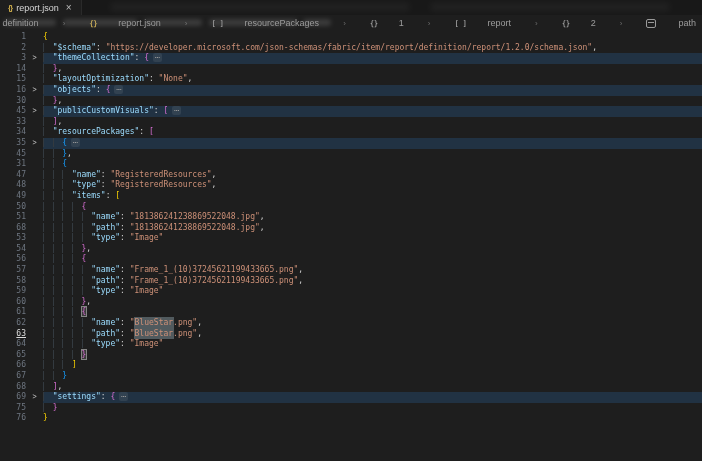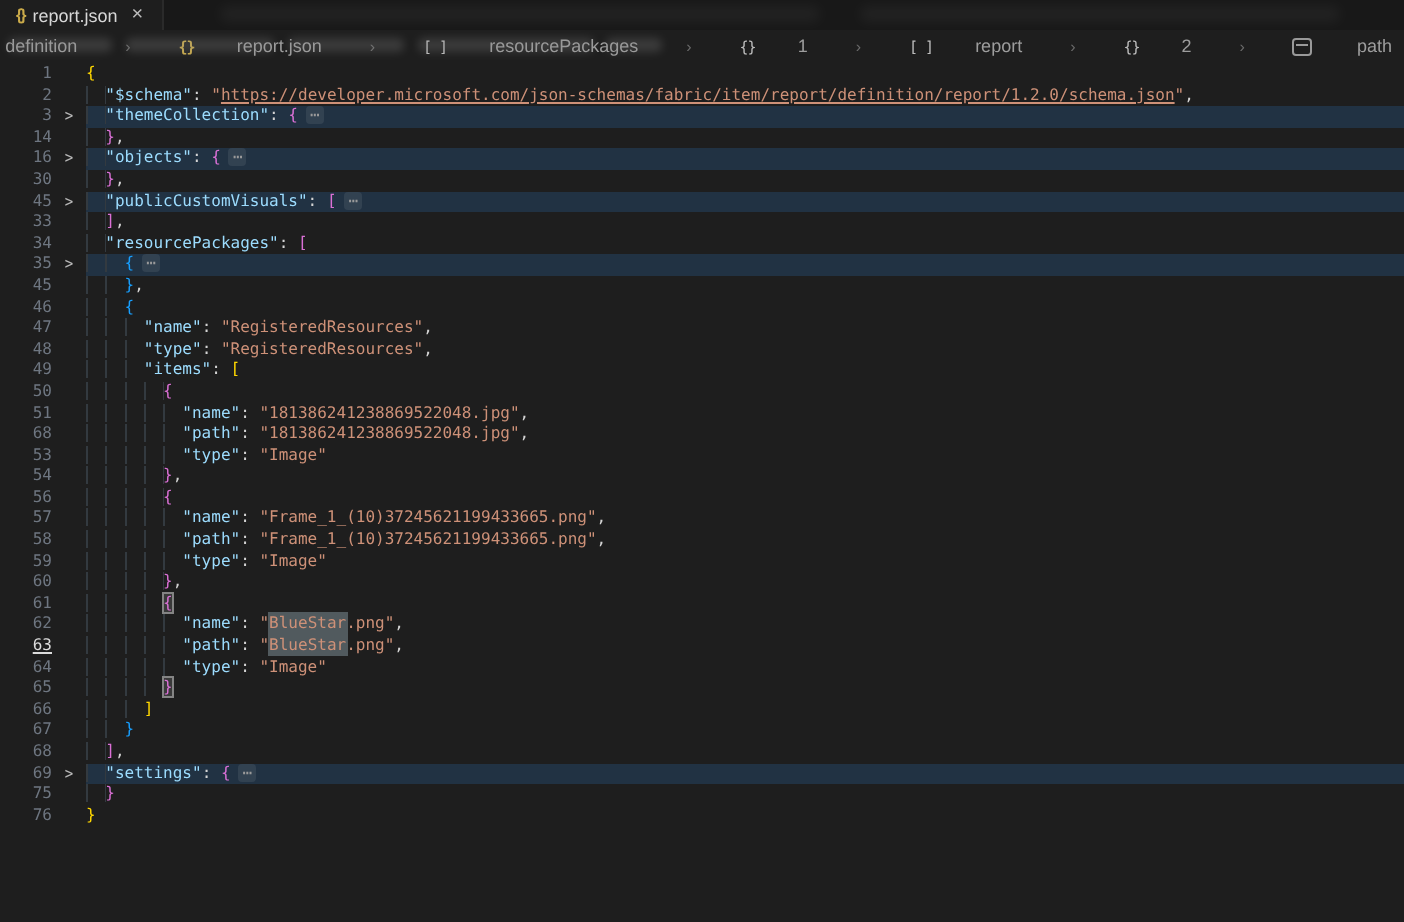--- a/index.html
+++ b/index.html
@@ -32,21 +32,21 @@
   .ln{width:26px;text-align:right;color:#6e7681;flex:none;}
   .fd{width:17px;text-align:center;color:#b8b8b8;flex:none;font-size:7px;transform:scaleY(1.2);}
   .cd{flex:1;}
   .folded .cd{background:rgba(38,79,120,.42);}
   .active .ln{color:#dcdcdc;text-decoration:underline;}
   .ind{background-image:repeating-linear-gradient(to right,#333a40 0,#333a40 1px,
         transparent 1px,transparent 9.632px);}
   .tk-key{color:#9cdcfe;}
   .tk-str{color:#ce9178;}
   .tk-strhl{color:#ce9178;background:#515a5e;box-shadow:0 0 0 1px #515a5e;}
-  .tk-link{color:#ce9178;text-decoration:underline;}
+  .tk-link{color:#ce9178;}
   .tk-punc{color:#d4d4d4;}
   .tk-b1{color:#ffd700;}
   .tk-b2{color:#da70d6;}
   .tk-b3{color:#179fff;}
   .tk-b2m{color:#da70d6;outline:1px solid #848484;background:rgba(130,130,130,.28);}
   .tk-fold{color:#9a9a9a;background:rgba(255,255,255,.08);border-radius:2px;
            padding:0 2px;margin-left:4px;}
 </style>
 </head>
 <body>
@@ -110,28 +110,29 @@
           <span>path</span>
         </span>
       </div>
   </div>
 
   <div class="editor">
       <div class="row"><span class="ln">1</span><span class="fd"></span><span class="cd"><span class="ind"></span><span class="tk-b1">{</span></span></div>
       <div class="row"><span class="ln">2</span><span class="fd"></span><span class="cd"><span class="ind">  </span><span class="tk-key">"$schema"</span><span class="tk-punc">: </span><span class="tk-str">"</span><span class="tk-link">https://developer.microsoft.com/json-schemas/fabric/item/report/definition/report/1.2.0/schema.json</span><span class="tk-str">"</span><span class="tk-punc">,</span></span></div>
       <div class="row folded"><span class="ln">3</span><span class="fd">&gt;</span><span class="cd"><span class="ind">  </span><span class="tk-key">"themeCollection"</span><span class="tk-punc">: </span><span class="tk-b2">{</span><span class="tk-fold">⋯</span></span></div>
       <div class="row"><span class="ln">14</span><span class="fd"></span><span class="cd"><span class="ind">  </span><span class="tk-b2">}</span><span class="tk-punc">,</span></span></div>
+      <div class="row"><span class="ln">15</span><span class="fd"></span><span class="cd"><span class="ind">  </span><span class="tk-key">"layoutOptimization"</span><span class="tk-punc">: </span><span class="tk-str">"None"</span><span class="tk-punc">,</span></span></div>
       <div class="row folded"><span class="ln">16</span><span class="fd">&gt;</span><span class="cd"><span class="ind">  </span><span class="tk-key">"objects"</span><span class="tk-punc">: </span><span class="tk-b2">{</span><span class="tk-fold">⋯</span></span></div>
       <div class="row"><span class="ln">30</span><span class="fd"></span><span class="cd"><span class="ind">  </span><span class="tk-b2">}</span><span class="tk-punc">,</span></span></div>
       <div class="row folded"><span class="ln">45</span><span class="fd">&gt;</span><span class="cd"><span class="ind">  </span><span class="tk-key">"publicCustomVisuals"</span><span class="tk-punc">: </span><span class="tk-b2">[</span><span class="tk-fold">⋯</span></span></div>
       <div class="row"><span class="ln">33</span><span class="fd"></span><span class="cd"><span class="ind">  </span><span class="tk-b2">]</span><span class="tk-punc">,</span></span></div>
       <div class="row"><span class="ln">34</span><span class="fd"></span><span class="cd"><span class="ind">  </span><span class="tk-key">"resourcePackages"</span><span class="tk-punc">: </span><span class="tk-b2">[</span></span></div>
       <div class="row folded"><span class="ln">35</span><span class="fd">&gt;</span><span class="cd"><span class="ind">    </span><span class="tk-b3">{</span><span class="tk-fold">⋯</span></span></div>
       <div class="row"><span class="ln">45</span><span class="fd"></span><span class="cd"><span class="ind">    </span><span class="tk-b3">}</span><span class="tk-punc">,</span></span></div>
-      <div class="row"><span class="ln">46</span><span class="fd"></span><span class="cd"><span class="ind">    </span><span class="tk-b3">{</span></span></div>
+      <div class="row"><span class="ln">31</span><span class="fd"></span><span class="cd"><span class="ind">    </span><span class="tk-b3">{</span></span></div>
       <div class="row"><span class="ln">47</span><span class="fd"></span><span class="cd"><span class="ind">      </span><span class="tk-key">"name"</span><span class="tk-punc">: </span><span class="tk-str">"RegisteredResources"</span><span class="tk-punc">,</span></span></div>
       <div class="row"><span class="ln">48</span><span class="fd"></span><span class="cd"><span class="ind">      </span><span class="tk-key">"type"</span><span class="tk-punc">: </span><span class="tk-str">"RegisteredResources"</span><span class="tk-punc">,</span></span></div>
       <div class="row"><span class="ln">49</span><span class="fd"></span><span class="cd"><span class="ind">      </span><span class="tk-key">"items"</span><span class="tk-punc">: </span><span class="tk-b1">[</span></span></div>
       <div class="row"><span class="ln">50</span><span class="fd"></span><span class="cd"><span class="ind">        </span><span class="tk-b2">{</span></span></div>
       <div class="row"><span class="ln">51</span><span class="fd"></span><span class="cd"><span class="ind">          </span><span class="tk-key">"name"</span><span class="tk-punc">: </span><span class="tk-str">"181386241238869522048.jpg"</span><span class="tk-punc">,</span></span></div>
       <div class="row"><span class="ln">68</span><span class="fd"></span><span class="cd"><span class="ind">          </span><span class="tk-key">"path"</span><span class="tk-punc">: </span><span class="tk-str">"181386241238869522048.jpg"</span><span class="tk-punc">,</span></span></div>
       <div class="row"><span class="ln">53</span><span class="fd"></span><span class="cd"><span class="ind">          </span><span class="tk-key">"type"</span><span class="tk-punc">: </span><span class="tk-str">"Image"</span></span></div>
       <div class="row"><span class="ln">54</span><span class="fd"></span><span class="cd"><span class="ind">        </span><span class="tk-b2">}</span><span class="tk-punc">,</span></span></div>
       <div class="row"><span class="ln">56</span><span class="fd"></span><span class="cd"><span class="ind">        </span><span class="tk-b2">{</span></span></div>
       <div class="row"><span class="ln">57</span><span class="fd"></span><span class="cd"><span class="ind">          </span><span class="tk-key">"name"</span><span class="tk-punc">: </span><span class="tk-str">"Frame_1_(10)37245621199433665.png"</span><span class="tk-punc">,</span></span></div>

